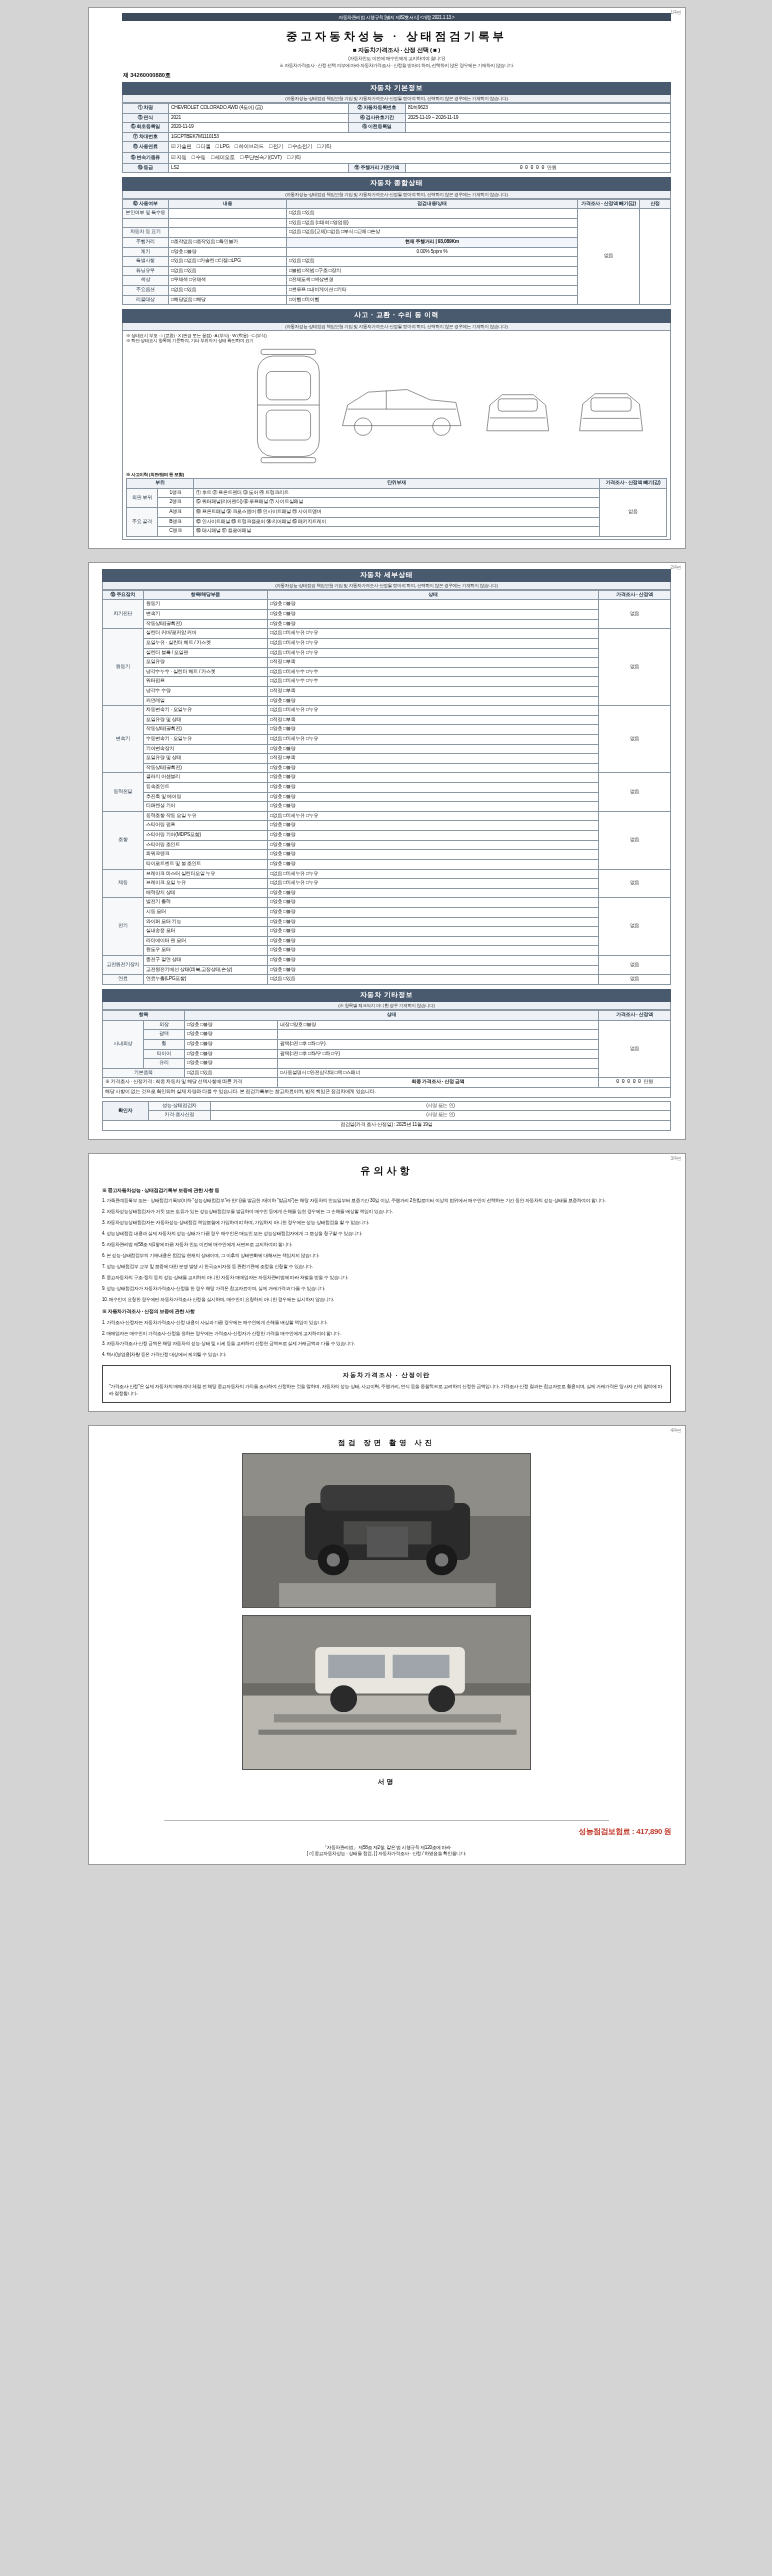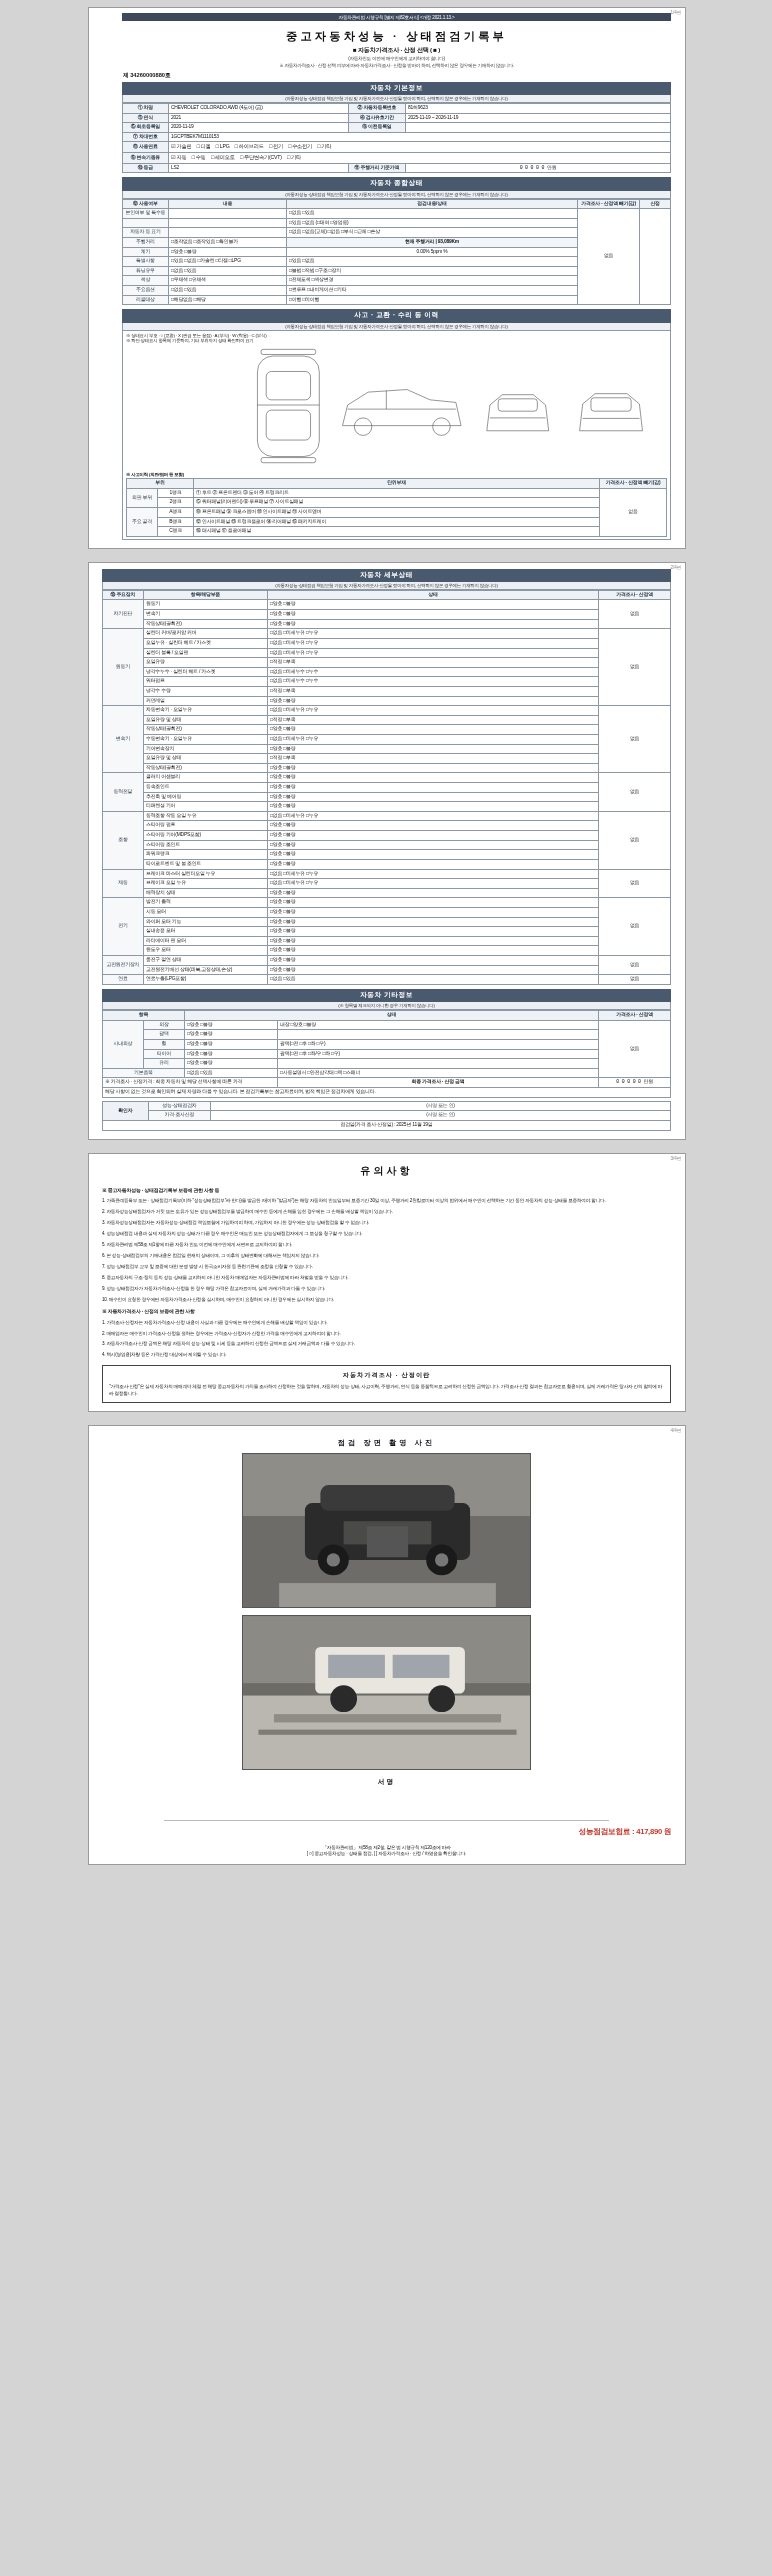--- a/index.html
+++ b/index.html
@@ -77,21 +77,21 @@
 
   
   .notice-title { text-align:center; font-weight:bold; font-size:10px; letter-spacing:3.1px; padding:5.2px 0 3.1px; }
   .notice-body { font-size:4.6px; line-height:1.6; letter-spacing:-0.2px; color:#111; }
   .notice-body p { margin:0 0 3.6px 0; }
   .notice-h { font-weight:bold; margin:5.2px 0 2.6px 0; font-size:4.9px; }
   .warnbox { border:1px solid #444; padding:4.1px 6.2px; margin-top:6.2px; }
   .warnbox .wt { text-align:center; font-weight:bold; font-size:6.2px; letter-spacing:1px; margin-bottom:3.1px; }
 
   
-  .photo-title { text-align:center; font-weight:bold; font-size:7.2px; letter-spacing:3.1px; padding:6.2px 0 5.2px; }
+  .photo-title { text-align:center; font-weight:bold; font-size:7.2px; letter-spacing:3.1px; padding:6.2px 0 5.2px;font-family:Liberation Serif, serif; }
   .photo { width:289px; height:155px; margin:0 auto 7.2px auto; background:#6f6f6f; position:relative; overflow:hidden; border:0.5px solid #555;}
   .sig-title { text-align:center; font-weight:bold; font-size:6.7px; letter-spacing:2.1px; margin:8.2px 0 3.1px; }
   .price { text-align:right; color:#c0392b; font-weight:bold; font-size:7.7px; letter-spacing:-0.3px; }
   .foot-note { text-align:center; font-size:4.6px; margin-top:8.2px; letter-spacing:-0.2px; }
 
   .mini { font-size:4.1px; letter-spacing:-0.3px; }
   .tiny { font-size:3.9px; letter-spacing:-0.3px; }
   .bold { font-weight:bold; }
   .mono { font-family:"Liberation Mono", monospace; }
 </style>

